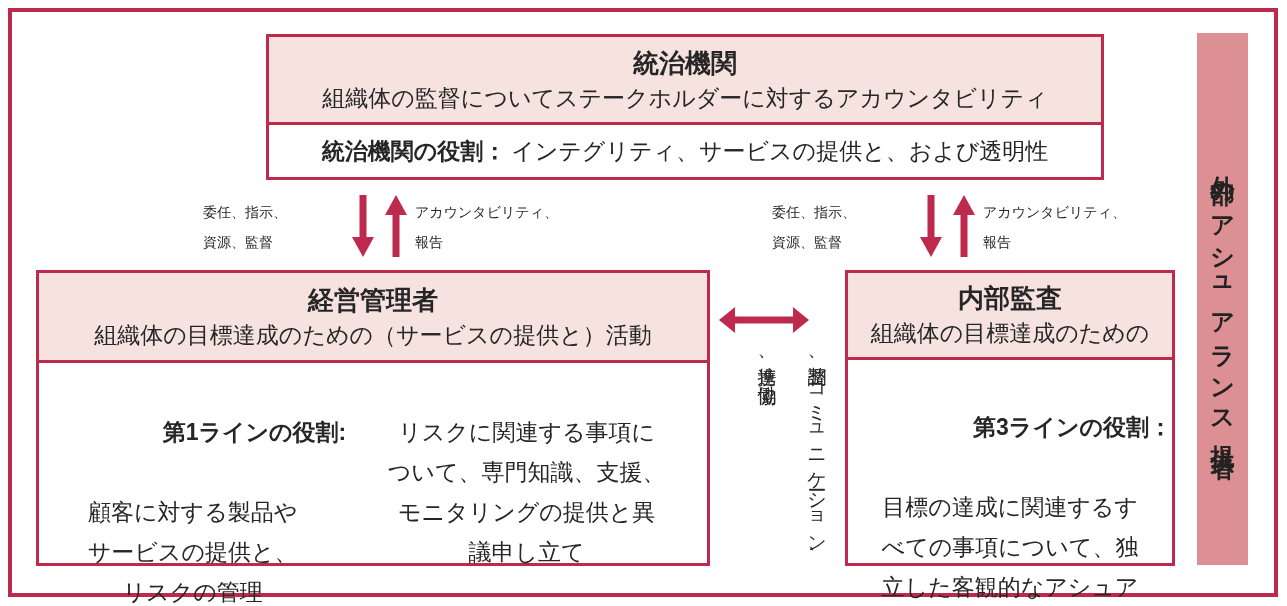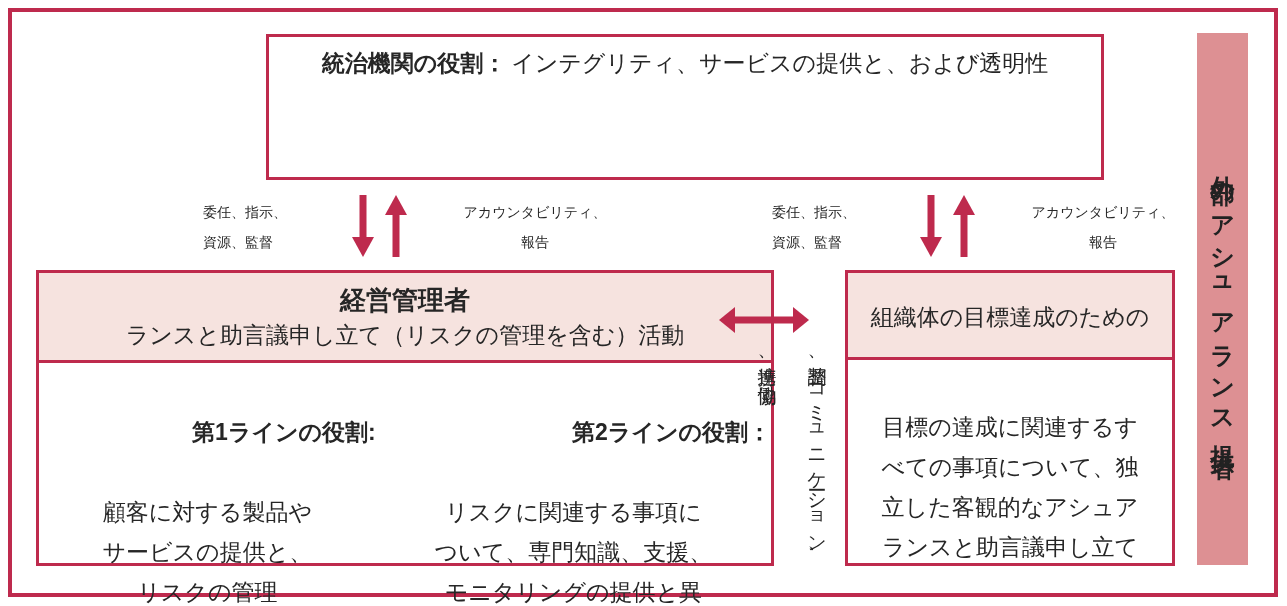--- a/index.html
+++ b/index.html
@@ -65,23 +65,23 @@
   .gov-role .lbl { font-weight: 700; margin-right: 5px; }
   
   .arrow-text {
     position: absolute;
     font-size: 14px;
     line-height: 30px;
     white-space: pre-line;
   }
   .arrow-svg { position: absolute; }
   .arrow-svg * { fill: var(--red); }
-  .ta-center { text-align: center; }
-  
-  .mgmt-box { left: 36px; top: 270px; width: 738px; height: 296px; }
+  .ta-center { }
+  
+  .mgmt-box { left: 36px; top: 270px; width: 674px; height: 296px; }
   .mgmt-header { height: 90px; }
   .mgmt-body {
     display: flex;
     padding-top: 9px;
   }
   .mgmt-col {
     text-align: center;
     font-size: 23px;
     line-height: 40px;
     white-space: pre-line;
@@ -133,20 +133,24 @@
   }
 </style>
 </head>
 <body>
 
 <div class="canvas">
 
   <div class="outer-frame"></div>
 
   <div class="box gov-box">
+    <div class="box-header gov-header">
+      <div class="box-title">統治機関</div>
+      <div class="box-subtitle">組織体の監督についてステークホルダーに対するアカウンタビリティ</div>
+    </div>
     <div class="gov-role">
       <span class="lbl">統治機関の役割：</span>
       <span>インテグリティ、サービスの提供と、および透明性</span>
     </div>
   </div>
 
   <div>
     <div class="arrow-text" style="left:203px; top:197px;">委任、指示、
 資源、監督</div>
     <svg class="arrow-svg" style="left:351px; top:194px;" width="24" height="64" viewBox="0 0 24 64">
@@ -172,52 +176,53 @@
       <polygon points="12,1 1,21 23,21"></polygon>
       <rect x="8.5" y="19" width="7" height="44"></rect>
     </svg>
     <div class="arrow-text ta-center" style="left:983px; top:197px; width:240px;">アカウンタビリティ、
 報告</div>
   </div>
 
   <div class="box mgmt-box">
     <div class="box-header mgmt-header">
       <div class="box-title">経営管理者</div>
-      <div class="box-subtitle">ランスと助言議申し立て（リスクの管理を含む）活動</div>
+      <div class="box-subtitle">組織体の目標達成のための（サービスの提供と）活動</div>
     </div>
     <div class="mgmt-body">
       <div class="mgmt-col mgmt-col-1">
         <div class="line-heading">第1ラインの役割:</div>
         <div>顧客に対する製品や
 サービスの提供と、
 リスクの管理</div>
       </div>
       <div class="mgmt-col mgmt-col-2">
-        <div class="line-heading">第2ラインの役割：</div>
         <div>リスクに関連する事項に
 ついて、専門知識、支援、
 モニタリングの提供と異
 議申し立て</div>
       </div>
     </div>
   </div>
 
   <svg class="arrow-svg coord-arrow" width="92" height="28" viewBox="0 0 92 28">
     <rect x="14" y="10.5" width="64" height="7"></rect>
     <polygon points="17,1 17,27 1,14"></polygon>
     <polygon points="75,1 75,27 91,14"></polygon>
   </svg>
   <div class="coord-text">調整、コミュニケーション、
 連携、協働</div>
 
   <div class="box audit-box">
     <div class="box-header audit-header">
+      <div class="box-title">内部監査</div>
       <div class="box-subtitle">組織体の目標達成のための</div>
     </div>
     <div class="audit-body">
+      <div class="line-heading">第3ラインの役割：</div>
       <div>目標の達成に関連するす
 べての事項について、独
 立した客観的なアシュア
 ランスと助言議申し立て</div>
     </div>
   </div>
 
   <div class="external-bar">
     <div class="external-label">外部のアシュアランス提供者</div>
   </div>

